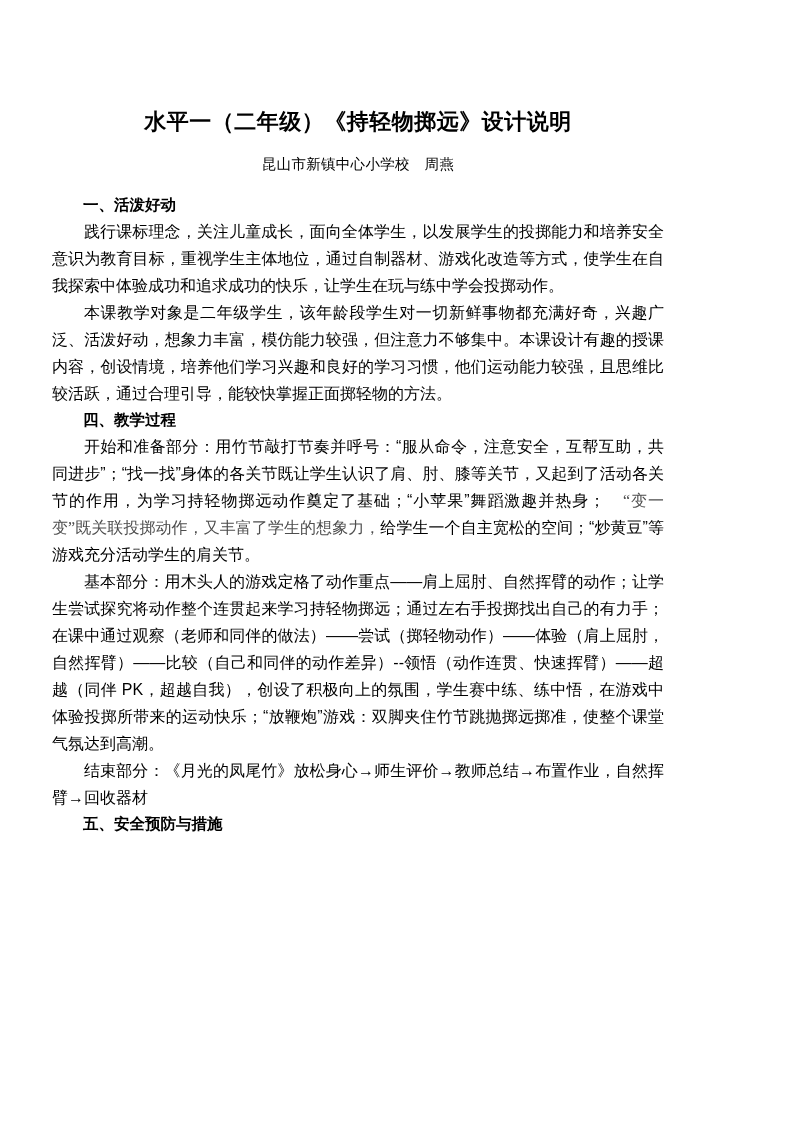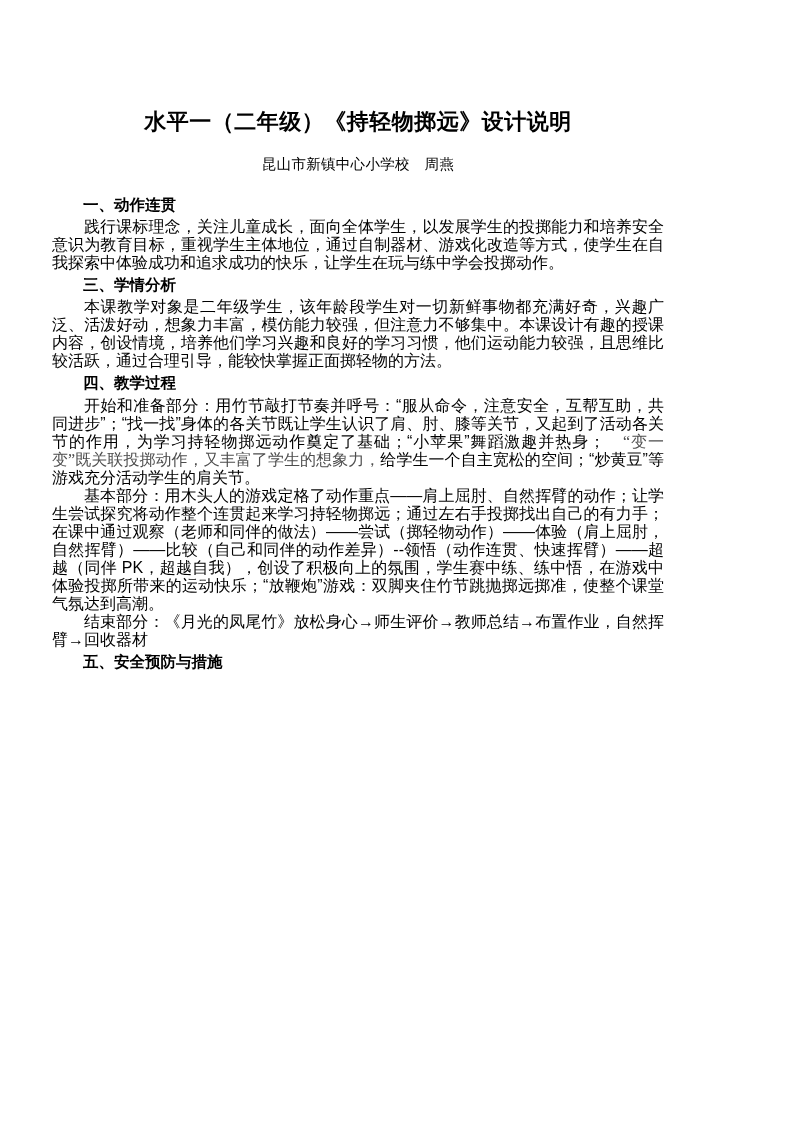--- a/index.html
+++ b/index.html
@@ -48,21 +48,21 @@
     font-weight: bold;
     margin: 0;
     line-height: 26.2px;
     text-indent: 31px;
     letter-spacing: 0px;
     white-space: nowrap;
   }
   .para {
     font-size: 16px;
     margin: 0;
-    line-height: 18px;
+    line-height: 27px;
     text-indent: 32px;
     text-align: justify;
     text-justify: inter-character;
     letter-spacing: 0px;
     word-break: break-all;
   }
   .first-block {
     padding-top: 18px;
   }
   .alt-font {
@@ -74,27 +74,26 @@
 <body>
 
 <div class="page">
   <div class="content">
 
     <h1 class="doc-title">水平一（二年级）《持轻物掷远》设计说明</h1>
 
     <p class="byline">昆山市新镇中心小学校　周燕</p>
 
     <div class="first-block">
-      <p class="section-heading">一、动作连贯</p>
+      <p class="section-heading">一、活泼好动</p>
       <p class="para">践行课标理念，关注儿童成长，面向全体学生，以发展学生的投掷能力和培养安全意识为教育目标，重视学生主体地位，通过自制器材、游戏化改造等方式，使学生在自我探索中体验成功和追求成功的快乐，让学生在玩与练中学会投掷动作。</p>
     </div>
 
 
     <div>
-      <p class="section-heading">三、学情分析</p>
       <p class="para">本课教学对象是二年级学生，该年龄段学生对一切新鲜事物都充满好奇，兴趣广泛、活泼好动，想象力丰富，模仿能力较强，但注意力不够集中。本课设计有趣的授课内容，创设情境，培养他们学习兴趣和良好的学习习惯，他们运动能力较强，且思维比较活跃，通过合理引导，能较快掌握正面掷轻物的方法。</p>
     </div>
 
     <div>
       <p class="section-heading">四、教学过程</p>
 
       <p class="para"><span>开始和准备部分：用竹节敲打节奏并呼号：“服从命令，注意安全，互帮互助，共同进步”；“找一找”身体的各关节既让学生认识了肩、肘、膝等关节，又起到了活动各关节的作用，为学习持轻物掷远动作奠定了基础；“小苹果”舞蹈激趣并热身；</span><span class="alt-font">　“变一变”既关联投掷动作，又丰富了学生的想象力，</span><span>给学生一个自主宽松的空间；“炒黄豆”等游戏充分活动学生的肩关节。</span></p>
 
       <p class="para">基本部分：用木头人的游戏定格了动作重点——肩上屈肘、自然挥臂的动作；让学生尝试探究将动作整个连贯起来学习持轻物掷远；通过左右手投掷找出自己的有力手；在课中通过观察（老师和同伴的做法）——尝试（掷轻物动作）——体验（肩上屈肘，自然挥臂）——比较（自己和同伴的动作差异）--领悟（动作连贯、快速挥臂）——超越（同伴 PK，超越自我），创设了积极向上的氛围，学生赛中练、练中悟，在游戏中体验投掷所带来的运动快乐；“放鞭炮”游戏：双脚夹住竹节跳抛掷远掷准，使整个课堂气氛达到高潮。</p>
 

